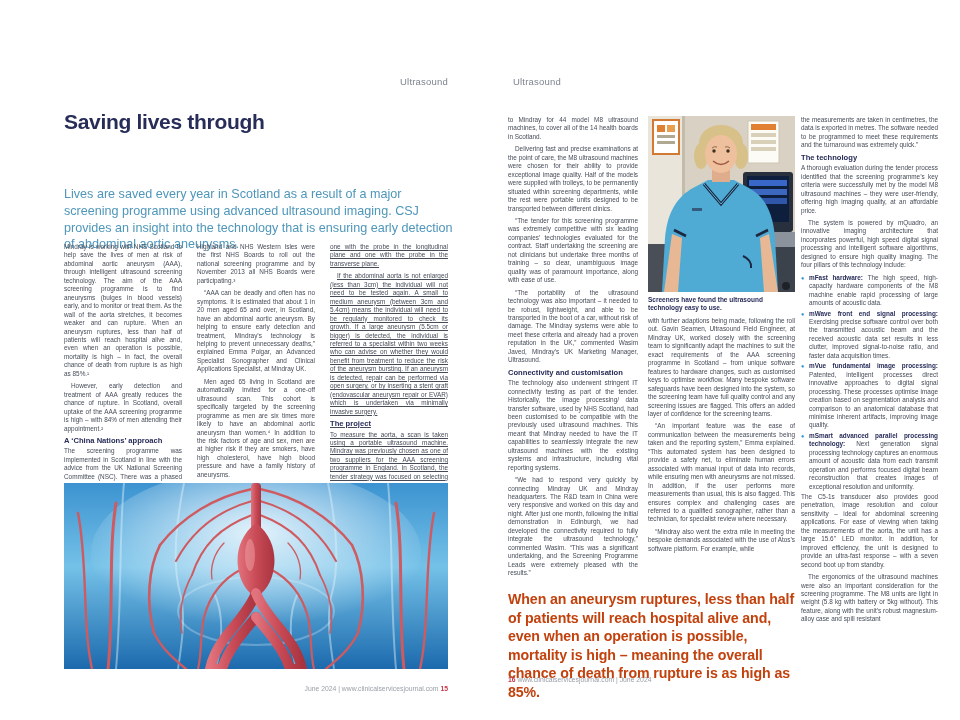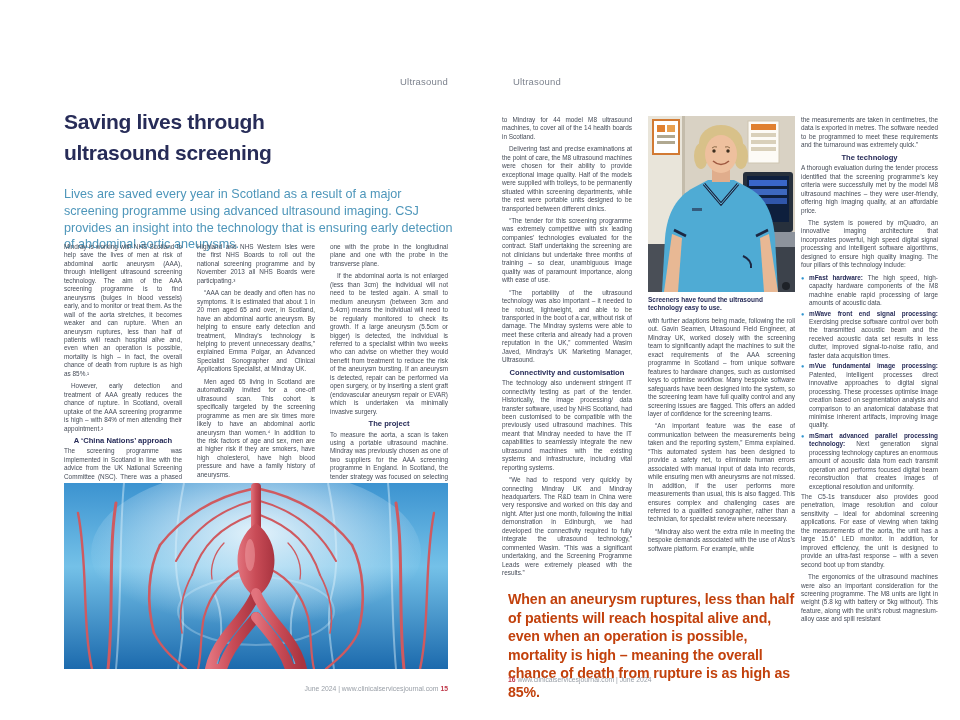--- a/index.html
+++ b/index.html
@@ -7,21 +7,21 @@
     width:960px;height:720px;position:relative;background:#ffffff;
     font-family:"Liberation Sans","DejaVu Sans",sans-serif;
     -webkit-font-smoothing:antialiased;overflow:hidden;
   }
   .abs{position:absolute;margin-top:8px;}
   
   .kicker{font-size:9.5px;color:#7d838e;letter-spacing:.2px;}
   .col{font-size:6.4px;line-height:8.45px;color:#454b57;text-align:justify;overflow:hidden;}
   .col p{margin:0 0 4px 0;}
   .col p + p{text-indent:7px;}
-  .col .h2{font-weight:bold;color:#272c58;font-size:7.6px;margin:3px 0 2px 0;text-align:center;}
+  .col .h2{font-weight:bold;color:#272c58;font-size:7.6px;margin:3px 0 2px 0;text-align:left;}
   .col .bullet{position:relative;padding-left:8px;margin:0 0 2px 0;}
   .col .bullet .dot{position:absolute;left:0;top:0;color:#2d93cf;font-size:5.5px;}
   .col .bullet b{color:#272c58;}
   .footer{font-size:6.8px;color:#9aa0a8;}
   .footer .pageno{color:#c0394b;font-weight:bold;}
   
   .title{font-size:21px;line-height:31px;font-weight:bold;color:#272c58;letter-spacing:-.3px;}
   .standfirst{font-size:12.6px;line-height:16.8px;color:#4e96ba;}
   
   .caption{font-size:6.5px;line-height:8.4px;font-weight:bold;color:#272c58;text-align:left;}
@@ -29,37 +29,36 @@
   svg{display:block;}
 </style>
 </head>
 <body>
 
 <div class="abs" style="left:0;top:0;width:487px;height:720px;">
   <div class="abs kicker" style="left:64px;top:60px;width:384px;text-align:right;">Ultrasound</div>
 
   <div class="abs title" style="left:64px;top:90px;width:400px;">
     <div>Saving lives through</div>
-    <div>ultrasound screening</div>
   </div>
 
   <div class="abs standfirst" style="left:64px;top:170px;width:392px;">Lives are saved every year in Scotland as a result of a major screening programme using advanced ultrasound imaging. CSJ provides an insight into the technology that is ensuring early detection of abdominal aortic aneurysms.</div>
 
   <div class="abs col" style="left:64px;top:227px;width:118px;height:238px;">
       <p>Mindray is working with NHS Scotland to help save the lives of men at risk of abdominal aortic aneurysm (AAA), through intelligent ultrasound screening technology. The aim of the AAA screening programme is to find aneurysms (bulges in blood vessels) early, and to monitor or treat them. As the wall of the aorta stretches, it becomes weaker and can rupture. When an aneurysm ruptures, less than half of patients will reach hospital alive and, even when an operation is possible, mortality is high – in fact, the overall chance of death from rupture is as high as 85%.¹</p>
       <p>However, early detection and treatment of AAA greatly reduces the chance of rupture. In Scotland, overall uptake of the AAA screening programme is high – with 84% of men attending their appointment.²</p>
       <div class="h2">A ‘China Nations’ approach</div>
       <p>The screening programme was implemented in Scotland in line with the advice from the UK National Screening Committee (NSC). There was a phased roll-out of the programme from June 2012, as part of a ‘Four Nations approach’. NHS</p>
     </div>
   <div class="abs col" style="left:197px;top:227px;width:118px;height:238px;">
       <p>Highland and NHS Western Isles were the first NHS Boards to roll out the national screening programme and by November 2013 all NHS Boards were participating.³</p>
       <p>“AAA can be deadly and often has no symptoms. It is estimated that about 1 in 20 men aged 65 and over, in Scotland, have an abdominal aortic aneurysm. By helping to ensure early detection and treatment, Mindray’s technology is helping to prevent unnecessary deaths,” explained Emma Polgar, an Advanced Specialist Sonographer and Clinical Applications Specialist, at Mindray UK.</p>
       <p>Men aged 65 living in Scotland are automatically invited for a one-off ultrasound scan. This cohort is specifically targeted by the screening programme as men are six times more likely to have an abdominal aortic aneurysm than women.⁴ In addition to the risk factors of age and sex, men are at higher risk if they are smokers, have high cholesterol, have high blood pressure and have a family history of aneurysms.</p>
     </div>
-  <div class="abs col" style="left:330px;top:227px;width:118px;height:238px;">
+  <div class="abs col" style="left:330px;top:227px;width:118px;height:238px;text-decoration:underline;">
       <p>one with the probe in the longitudinal plane and one with the probe in the transverse plane.</p>
       <p>If the abdominal aorta is not enlarged (less than 3cm) the individual will not need to be tested again. A small to medium aneurysm (between 3cm and 5.4cm) means the individual will need to be regularly monitored to check its growth. If a large aneurysm (5.5cm or bigger) is detected, the individual is referred to a specialist within two weeks who can advise on whether they would benefit from treatment to reduce the risk of the aneurysm bursting. If an aneurysm is detected, repair can be performed via open surgery, or by inserting a stent graft (endovascular aneurysm repair or EVAR) which is undertaken via minimally invasive surgery.</p>
       <div class="h2">The project</div>
       <p>To measure the aorta, a scan is taken using a portable ultrasound machine. Mindray was previously chosen as one of two suppliers for the AAA screening programme in England. In Scotland, the tender strategy was focused on selecting a single supplier. Following a rigorous evaluation, the contract was awarded exclusively ▶</p>
     </div>
 
   <div class="abs" style="left:64px;top:467px;width:384px;height:186px;">
     <svg width="384" height="186" viewBox="0 0 384 186">
       <defs>
         <linearGradient id="bgG" x1="0" y1="0" x2="0" y2="1">
@@ -125,21 +124,21 @@
 
   <div class="abs footer" style="left:64px;top:669px;width:384px;text-align:right;">
     <span>June 2024 | www.clinicalservicesjournal.com</span>
     <span class="pageno">15</span>
   </div>
 </div>
 
 <div class="abs" style="left:487px;top:0;width:473px;height:720px;">
   <div class="abs kicker" style="left:26px;top:60px;">Ultrasound</div>
 
-  <div class="abs col" style="left:15px;top:100px;width:130px;height:464px;">
+  <div class="abs col" style="left:21px;top:100px;width:130px;height:464px;">
       <p>to Mindray for 44 model M8 ultrasound machines, to cover all of the 14 health boards in Scotland.</p>
       <p>Delivering fast and precise examinations at the point of care, the M8 ultrasound machines were chosen for their ability to provide exceptional image quality. Half of the models were supplied with trolleys, to be permanently situated within screening departments, while the rest were portable units designed to be transported between different clinics.</p>
       <p>“The tender for this screening programme was extremely competitive with six leading companies’ technologies evaluated for the contract. Staff undertaking the screening are not clinicians but undertake three months of training – so clear, unambiguous image quality was of paramount importance, along with ease of use.</p>
       <p>“The portability of the ultrasound technology was also important – it needed to be robust, lightweight, and able to be transported in the boot of a car, without risk of damage. The Mindray systems were able to meet these criteria and already had a proven reputation in the UK,” commented Wasim Javed, Mindray’s UK Marketing Manager, Ultrasound.</p>
       <div class="h2">Connectivity and customisation</div>
       <p>The technology also underwent stringent IT connectivity testing as part of the tender. Historically, the image processing/ data transfer software, used by NHS Scotland, had been customised to be compatible with the previously used ultrasound machines. This meant that Mindray needed to have the IT capabilities to seamlessly integrate the new ultrasound machines with the existing systems and infrastructure, including vital reporting systems.</p>
       <p>“We had to respond very quickly by connecting Mindray UK and Mindray headquarters. The R&amp;D team in China were very responsive and worked on this day and night. After just one month, following the initial demonstration in Edinburgh, we had developed the connectivity required to fully integrate the ultrasound technology,” commented Wasim. “This was a significant undertaking, and the Screening Programme Leads were extremely pleased with the results.”</p>
     </div>
 
   <div class="abs" style="left:161px;top:100px;width:147px;height:176px;">

